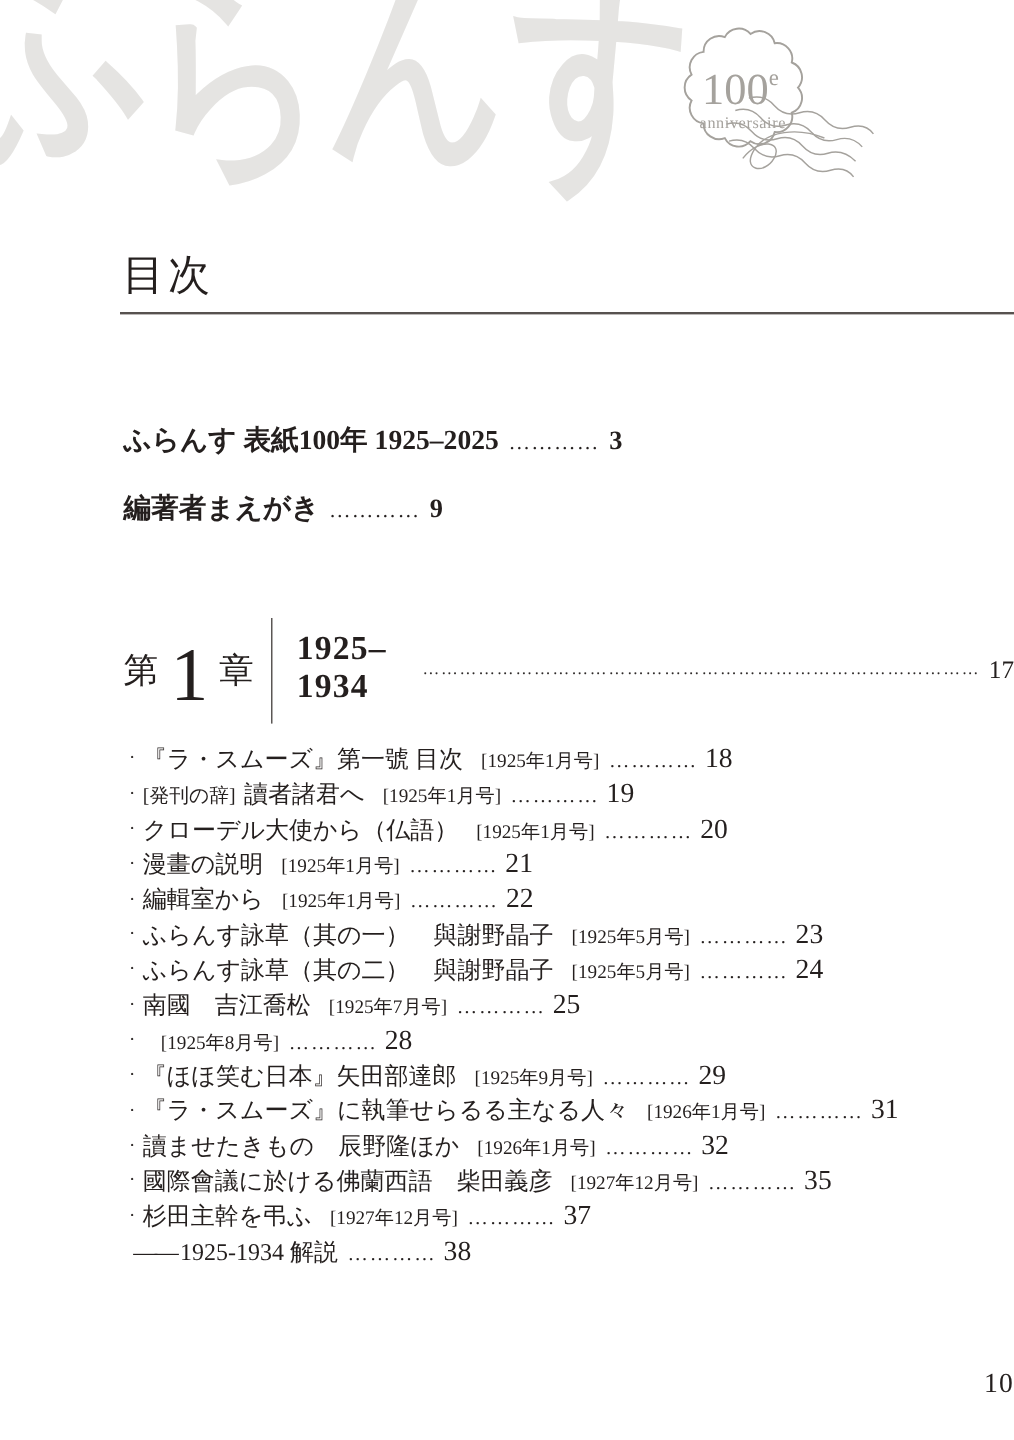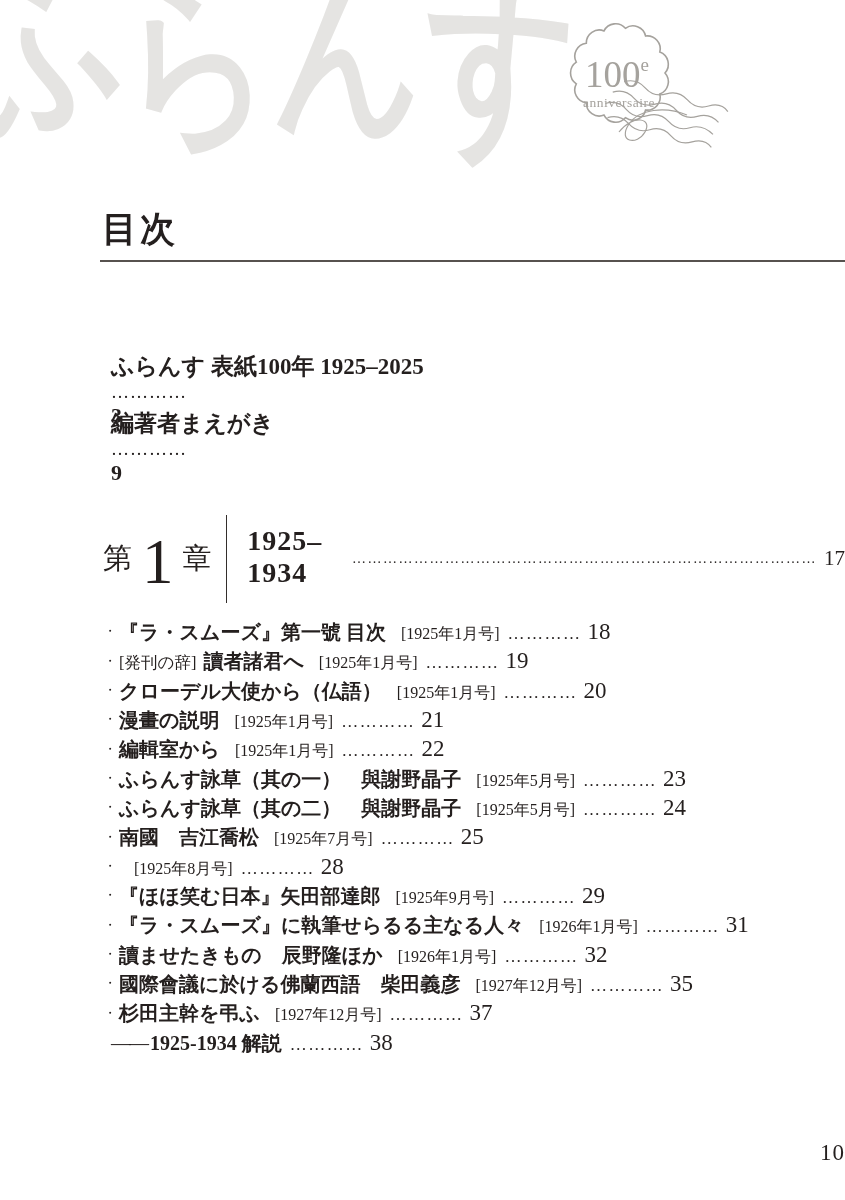--- a/index.html
+++ b/index.html
@@ -23,39 +23,39 @@
   .watermark span:nth-child(3){transform:translateY(-6px) rotate(1deg);}
   .watermark span:nth-child(4){transform:translateY(14px) rotate(5deg);}
   
   .stamp{position:absolute;left:563px;top:20px;}
   .stamp svg{overflow:visible;display:block;}
   .stamp text{font-family:"Liberation Serif","DejaVu Serif",serif;}
   
   .toc-title{position:absolute;left:102px;top:206px;font-size:35px;letter-spacing:3px;}
   .toc-rule{position:absolute;left:100px;right:0;top:260px;height:2px;background:#57524f;}
   
-  .front{position:absolute;left:103px;font-size:23px;font-weight:600;display:flex;align-items:baseline;flex-direction:column;}
+  .front{position:absolute;left:103px;font-size:23px;font-weight:600;display:flex;align-items:baseline;}
   .front.fm-0{top:351px;}
   .front.fm-1{top:408px;}
   .front .leader{font-size:18px;margin:0 8px;letter-spacing:1px;font-weight:400;}
   .front .pg{font-size:22px;font-weight:600;}
   
   .chapter{position:absolute;left:103px;top:514px;height:90px;display:flex;align-items:center;}
   .ch-kanji{font-size:29px;letter-spacing:1px;}
   .ch-num{font-size:63px;line-height:1;margin:0 9px;transform:translateY(3px);}
   .ch-divider{width:1px;height:88px;background:#332e2c;margin:0 21px 0 13px;}
   .ch-range{font-size:28px;font-weight:700;letter-spacing:1px;transform:translateY(-2px);}
   .ch-leader{font-size:14px;letter-spacing:1.5px;margin:0 7px 0 13px;color:#2c2827;}
   .ch-page{font-size:21px;transform:translateY(-1px);}
   
   .entries{position:absolute;left:104px;top:619px;right:20px;}
   .entry-row{display:flex;align-items:baseline;height:29.35px;font-size:20px;white-space:nowrap;}
   .bullet{width:15px;font-size:12px;align-self:center;transform:translateY(-2px);}
   .entry-prefix:not(:empty){font-size:16.5px;margin-right:7px;font-family:Liberation Serif, serif;}
-  .entry-title{font-weight:700;}
+  .entry-title{font-weight:400;}
   .entry-date:not(:empty){font-size:16px;margin-left:15px;}
   .leader{font-size:17px;margin:0 6px 0 8px;letter-spacing:1.5px;}
   .entry-page{font-size:23px;}
   .entry-row.closing{margin-left:7px;}
   .closing-dash{letter-spacing:-2px;margin-right:3px;}
   
   .folio{position:absolute;left:0;right:0;top:1140px;text-align:right;font-size:23px;letter-spacing:1px;}
 </style>
 </head>
 <body>
@@ -77,21 +77,21 @@
       <g transform="rotate(16 100 100)" fill="none" stroke="#a5a29d" stroke-width="1.2">
         <path d="M52,74 q11,-7 22,0 t22,0 t22,0 t22,0 t20,0"></path>
         <path d="M44,87 q11,-7 22,0 t22,0 t22,0 t22,0 t22,0"></path>
         <path d="M40,100 q11,-7 22,0 t22,0 t22,0 t22,0 t24,0"></path>
         <path d="M46,113 q11,-7 22,0 t22,0 t22,0 t22,0 t20,0"></path>
       </g>
       <path d="M56,112 c14,-18 34,-14 26,0 c-8,14 -28,10 -16,-8 c10,-15 36,-18 58,-9" fill="none" stroke="#a5a29d" stroke-width="1.2"></path>
     </svg>
   </div>
 
-  <h1 class="toc-title" style="margin:0;font-weight:700;text-align:right;">目次</h1>
+  <h1 class="toc-title" style="margin:0;font-weight:400;text-align:right;">目次</h1>
   <div class="toc-rule"></div>
 
   <div class="front fm-0">
     <span>ふらんす 表紙100年 1925–2025</span>
     <span class="leader">…………</span>
     <span class="pg">3</span>
   </div>
   <div class="front fm-1">
     <span>編著者まえがき</span>
     <span class="leader">…………</span>

